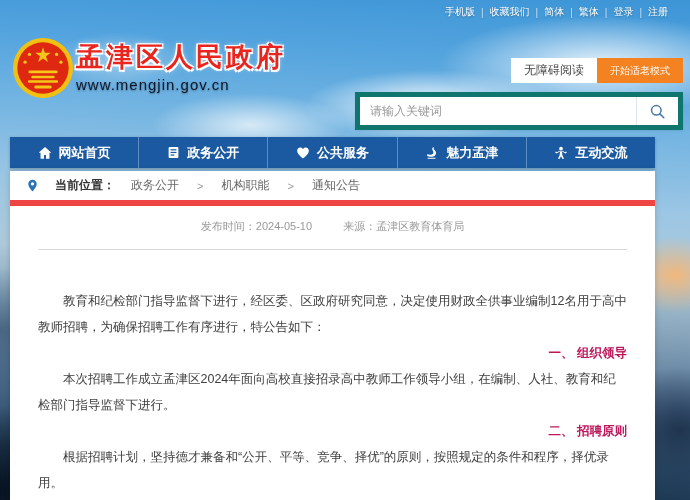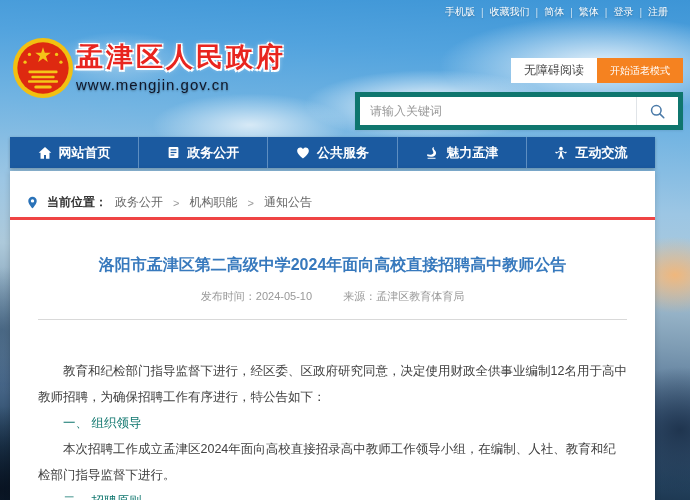--- a/index.html
+++ b/index.html
@@ -42,33 +42,33 @@
   
   .nav{position:absolute;top:137px;left:10px;width:645px;height:31px;background:#1b5aa0;display:flex;
     box-shadow:0 1px 3px rgba(0,0,0,.25);}
   .nav-item{flex:1;display:flex;align-items:center;justify-content:center;gap:7px;color:#fff;
     font-size:13px;font-weight:bold;text-decoration:none;}
   .nav-item + .nav-item{border-left:1px solid rgba(150,185,220,.55);}
   .nav-icon{display:flex;align-items:center;}
   
   .main{position:absolute;top:171px;left:10px;width:645px;height:329px;background:#fff;
     box-shadow:0 0 6px rgba(0,0,0,.18);}
-  .breadcrumb{height:29px;display:flex;align-items:center;padding:0 16px;border-bottom:3px solid #ef4444;
-    font-size:12px;color:#666;gap:8px;margin-top:17px;}
+  .breadcrumb{height:29px;display:flex;align-items:center;padding:0 16px;border-bottom:6px solid #ef4444;
+    font-size:12px;color:#666;gap:16px;}
   .breadcrumb .bl{font-weight:bold;color:#333;}
   .breadcrumb a{color:#666;text-decoration:none;}
   .breadcrumb .bsep{color:#999;font-size:11px;margin:0 2px;}
   .article{padding:0 28px;}
   .article-title{margin:33px 20px 0;text-align:center;color:#3779bd;font-size:16px;font-weight:bold;line-height:1.45;}
   .article-meta{text-align:center;margin-top:13px;font-size:11px;color:#999;}
   .article-meta span + span{margin-left:28px;}
   .divider{border:none;border-top:1px solid #d9d9d9;margin:15px 0 0;}
   .article-body{margin-top:38px;font-size:12.5px;color:#404040;line-height:26px;}
   .article-body p,.article-body h3{margin:0;text-indent:2em;font-size:12.5px;font-weight:normal;}
-  .article-body h3{font-weight:normal;color:#0f766e;}
+  .article-body h3{font-weight:bold;color:#be185d;text-align:right;}
 </style>
 </head>
 <body>
 
 <div class="top-links">
   <a>手机版</a>
   <span class="sep">|</span>
   <a>收藏我们</a>
   <span class="sep">|</span>
   <a>简体</a>
@@ -175,21 +175,20 @@
     </span>
     <span class="bl">当前位置：</span>
     <a>政务公开</a>
     <span class="bsep">&gt;</span>
     <a>机构职能</a>
     <span class="bsep">&gt;</span>
     <a>通知公告</a>
   </div>
 
   <div class="article">
-    <h1 class="article-title">洛阳市孟津区第二高级中学2024年面向高校直接招聘高中教师公告</h1>
     <div class="article-meta">
       <span>发布时间：2024-05-10</span>
       <span>来源：孟津区教育体育局</span>
     </div>
     <hr class="divider">
     <div class="article-body">
       <p>教育和纪检部门指导监督下进行，经区委、区政府研究同意，决定使用财政全供事业编制12名用于高中教师招聘，为确保招聘工作有序进行，特公告如下：</p>
       <h3>一、 组织领导</h3>
       <p>本次招聘工作成立孟津区2024年面向高校直接招录高中教师工作领导小组，在编制、人社、教育和纪检部门指导监督下进行。</p>
       <h3>二、 招聘原则</h3>

